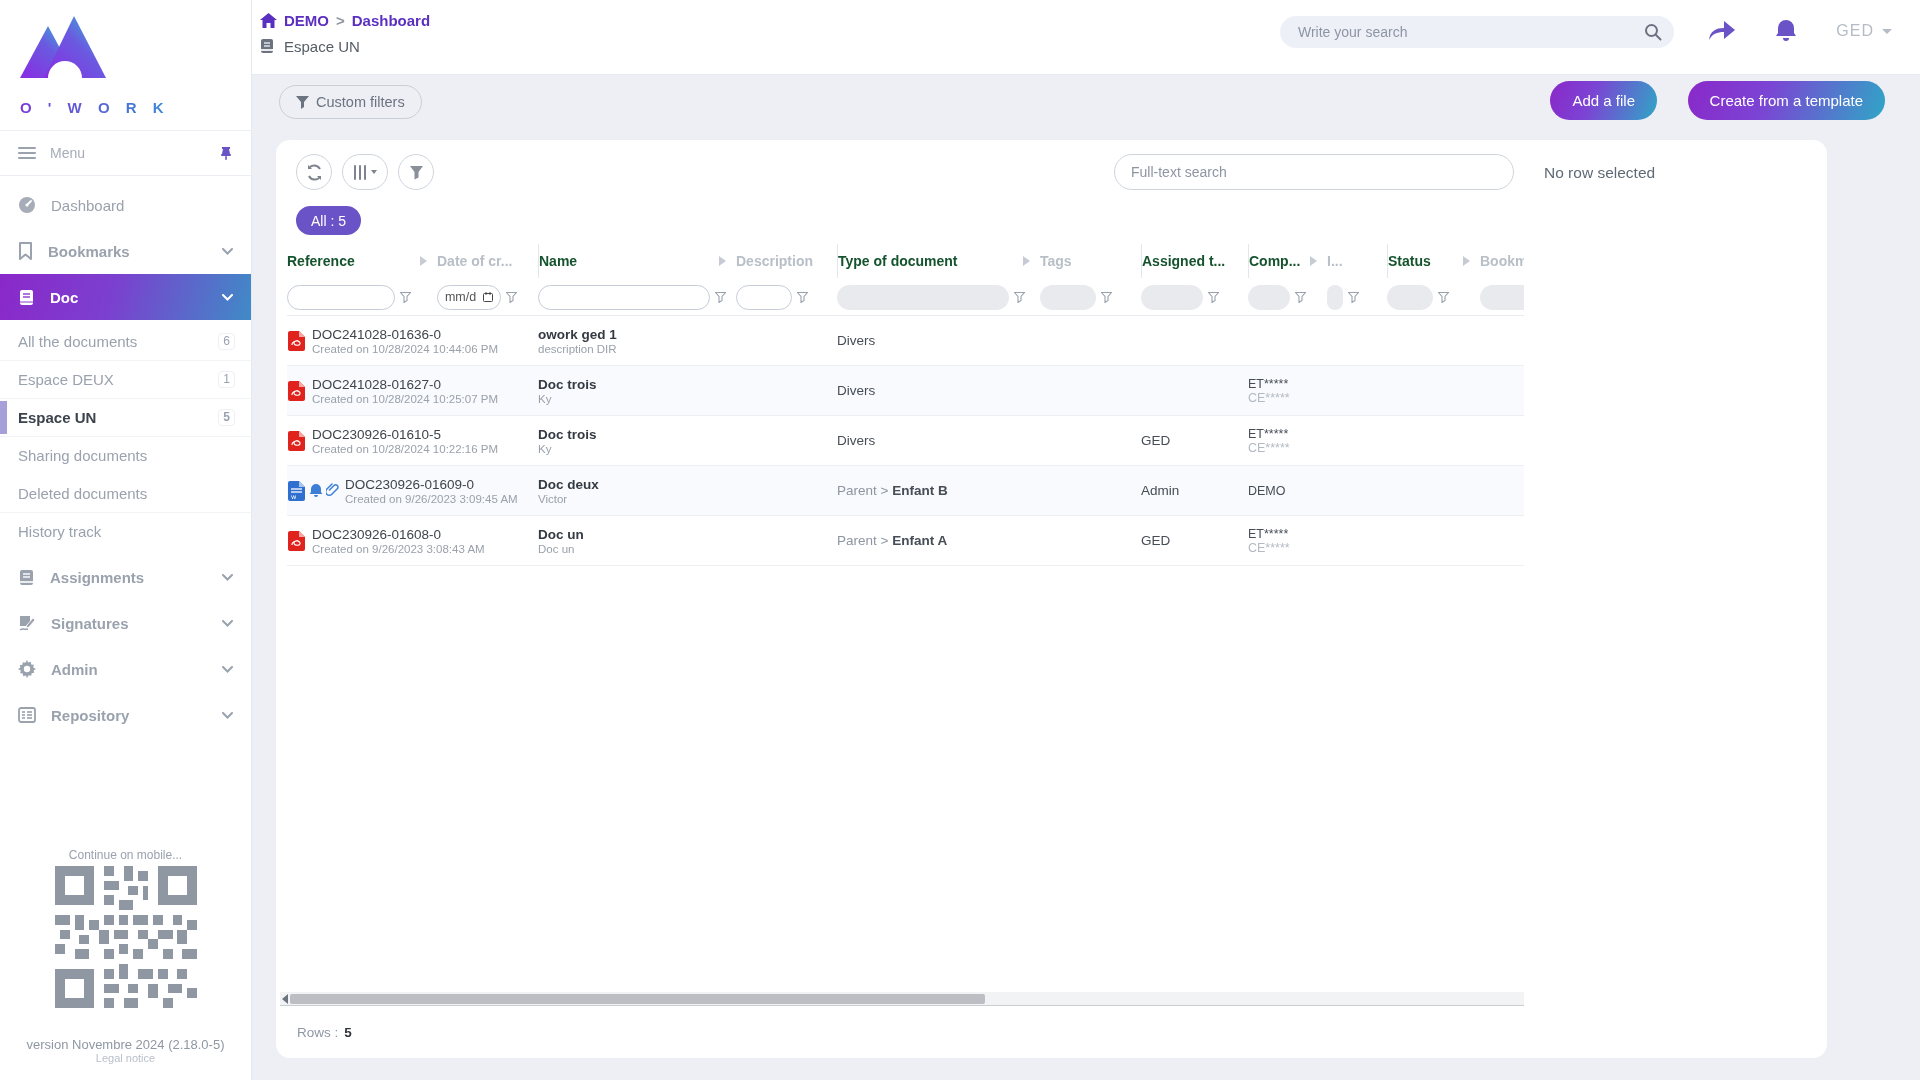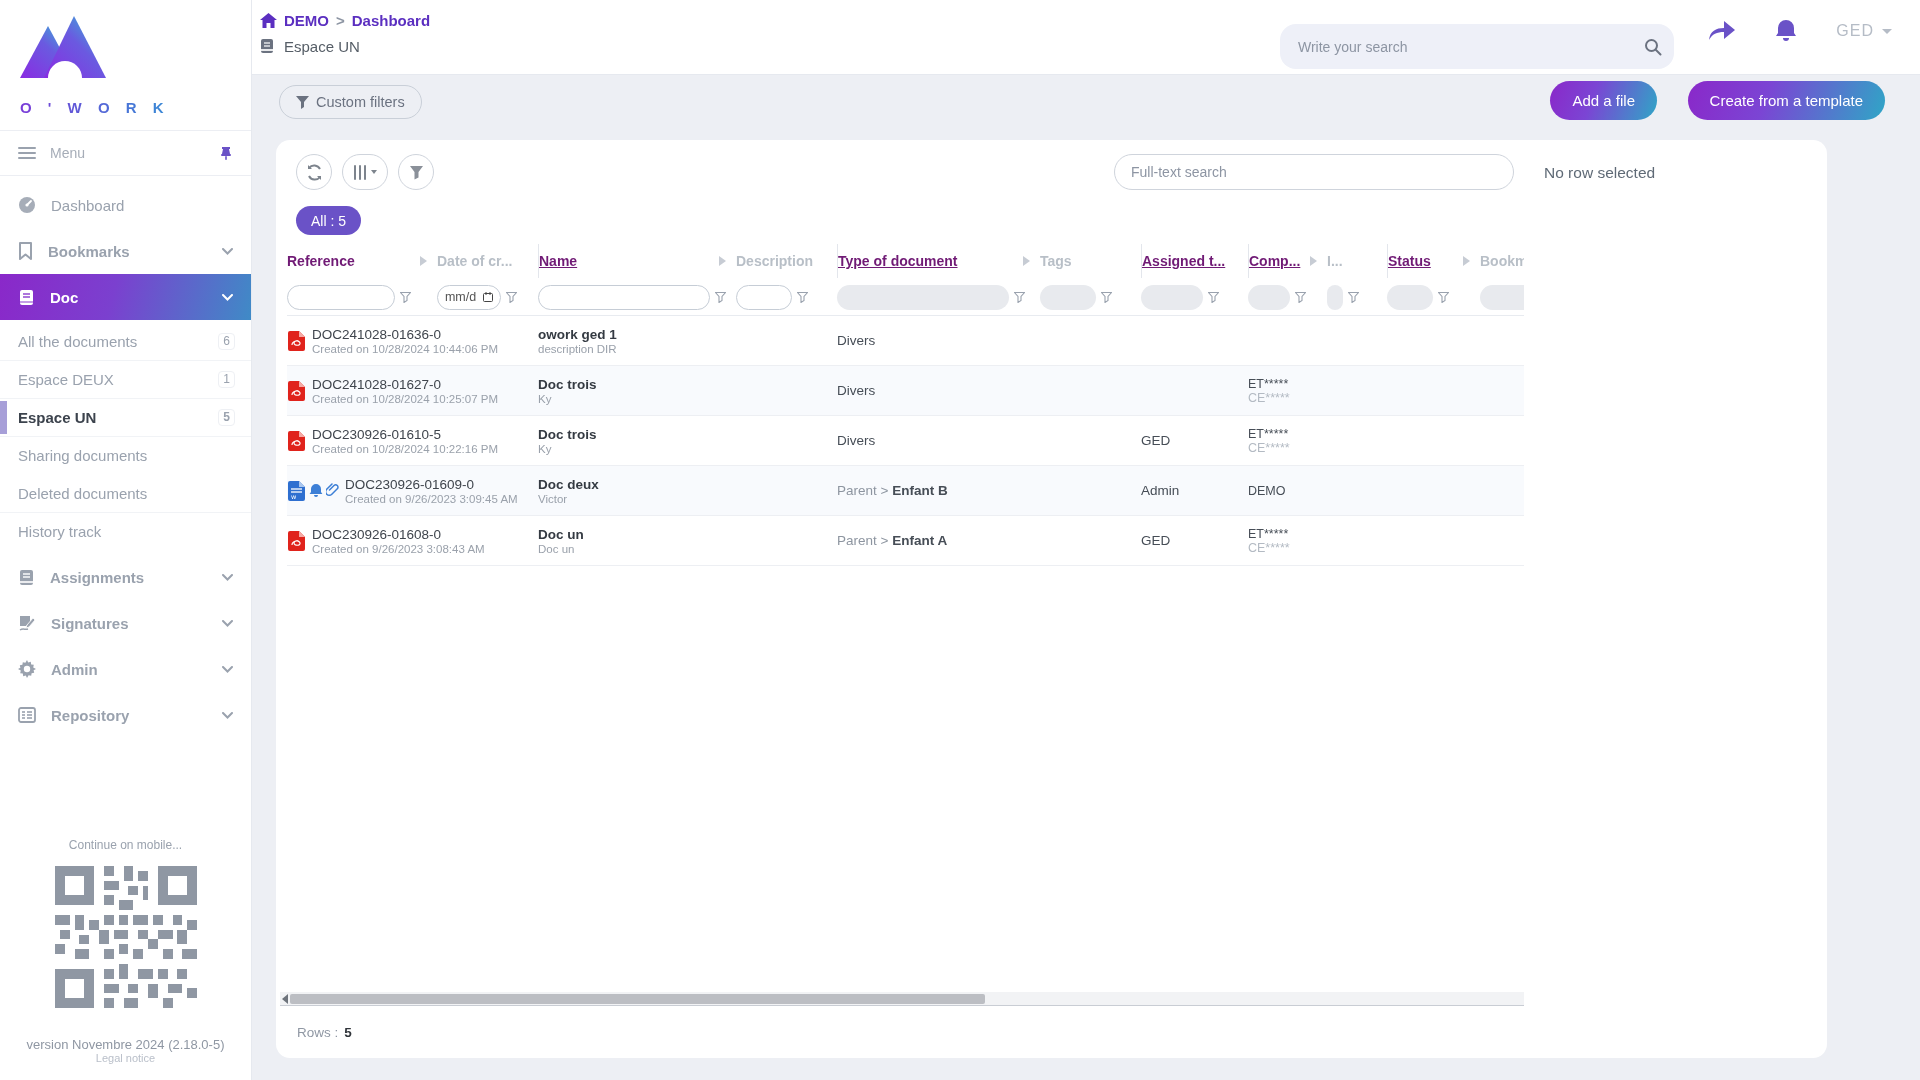--- a/index.html
+++ b/index.html
@@ -20,32 +20,32 @@
   .nav-item.dim { font-weight:400; }
   .nav-item.active { background:linear-gradient(105deg,#8a28c9 0%,#7b40cf 45%,#2f9fc4 115%); color:#fff; border-radius:0; }
   .subnav { padding:2px 0 4px 0; }
   .subnav-item { position:relative; height:38px; display:flex; align-items:center; padding:0 16px 0 18px; color:#9aa2ae; font-size:15px; border-top:1px solid #f1f3f6; cursor:pointer; }
   .subnav-item:first-child { border-top:none; }
   .subnav-item .lbl { flex:1; }
   .subnav-item .badge { font-size:12px; color:#9aa2ae; border:1px solid #eef0f4; border-radius:4px; padding:0 4px; line-height:15px; }
   .subnav-item.current { color:#3c434d; font-weight:700; }
   .subnav-item.current::before { content:""; position:absolute; left:0; top:2px; bottom:2px; width:7px; background:#a79fd8; }
   .sidebar-footer { margin-top:auto; text-align:center; padding-bottom:16px; }
-  .mobile-hint { font-size:12px; color:#9aa2ae; margin-bottom:14px; }
+  .mobile-hint { font-size:12px; color:#9aa2ae; margin-bottom:4px; }
   .qr { display:inline-block; }
   .version { font-size:13px; color:#8f97a3; margin-top:26px; }
   .legal { font-size:11px; color:#b9bfc9; cursor:pointer; }
 
   
   .topbar { position:absolute; left:252px; top:0; width:1668px; height:75px; background:#fff; border-bottom:1px solid #e6e9ef; }
   .breadcrumb { position:absolute; left:8px; top:12px; display:flex; align-items:center; gap:7px; font-size:15px; }
   .crumb { color:#5b2fc0; font-weight:700; cursor:pointer; }
   .crumb-sep { color:#8d95a3; font-weight:700; }
   .workspace-line { position:absolute; left:8px; top:38px; display:flex; align-items:center; gap:10px; color:#555d66; font-size:15px; }
-  .search-pill { position:absolute; left:1028px; top:24px; width:394px; height:45px; background:#eef0f8; border-radius:16px; display:flex; align-items:center; padding:0 12px 0 18px; }
+  .search-pill { position:absolute; left:1028px; top:16px; width:394px; height:32px; background:#eef0f8; border-radius:16px; display:flex; align-items:center; padding:0 12px 0 18px; }
   .search-pill input { flex:1; border:none; background:transparent; outline:none; font-size:14px; color:#4b5563; font-family:inherit; }
   .search-pill input::placeholder { color:#8d95a3; }
   .top-icons { position:absolute; right:28px; top:18px; display:flex; align-items:center; gap:38px; }
   .user-menu { display:flex; align-items:center; gap:8px; color:#b5bcc6; font-size:16px; letter-spacing:1px; cursor:pointer; }
   .caret-down { width:0; height:0; border-left:5px solid transparent; border-right:5px solid transparent; border-top:5px solid #b5bcc6; }
 
   
   .actionbar { position:absolute; left:252px; top:75px; width:1668px; height:60px; }
   .custom-filters { position:absolute; left:27px; top:10px; height:34px; border:1px solid #c9cfd8; border-radius:17px; display:flex; align-items:center; gap:7px; padding:0 16px; color:#6b7280; font-size:14.5px; cursor:pointer; background:transparent; }
   .grad-btn { position:absolute; top:6px; height:39px; border:none; border-radius:20px; color:#fff; font-size:15px; font-family:inherit; padding:0 22px; cursor:pointer; background:linear-gradient(110deg,#8a28c9 0%,#7b45d4 40%,#2fa6c6 100%); }
@@ -62,24 +62,24 @@
   .fulltext { position:absolute; left:838px; top:14px; width:400px; height:36px; border:1px solid #cfd4dc; border-radius:18px; display:flex; align-items:center; padding:0 16px; }
   .fulltext input { flex:1; border:none; outline:none; font-size:14px; color:#4b5563; font-family:inherit; background:transparent; }
   .fulltext input::placeholder { color:#8d95a3; }
   .btn-gear { left:1250px; width:46px; }
 
   .counter-pill { position:absolute; left:20px; top:66px; height:29px; background:#6a52c7; color:#fff; border-radius:15px; display:inline-flex; align-items:center; padding:0 15px; font-size:14px; cursor:pointer; }
 
   .tablewrap { position:absolute; left:11px; top:104px; width:1294px; height:760px; overflow:hidden; }
   .grid-row { display:grid; grid-template-columns:150px 101px 198px 101px 203px 101px 107px 79px 60px 93px 100px 40px; width:1340px; }
   .thead { height:34px; align-items:center; }
-  .th { position:relative; font-size:14px; font-weight:700; color:#701a75; height:34px; display:flex; align-items:center; }
+  .th { position:relative; font-size:14px; font-weight:700; color:#14532d; height:34px; display:flex; align-items:center; }
   .th.gray { color:#b8bfc7; }
   .th .sort { position:absolute; right:10px; width:0; height:0; border-top:5px solid transparent; border-bottom:5px solid transparent; border-left:7px solid #c7ccd4; }
-  .th.sep { border-left:1px solid #e3e6ec; padding-left:0;text-decoration:underline; }
+  .th.sep { border-left:1px solid #e3e6ec; padding-left:0; }
   .fhead { height:38px; align-items:center; border-bottom:1px solid #e8ebf0; }
   .fcell { display:flex; align-items:center; gap:5px; height:38px; }
   .pill-input { height:25px; border:1px solid #c6cdd6; border-radius:13px; background:#fff; }
   .pill-dis { height:25px; border-radius:13px; background:#e8eaee; border:none; }
   .datepill { display:flex; align-items:center; justify-content:center; gap:7px; font-size:12.5px; color:#555; padding:0 6px; }
 
   .trow { height:50px; border-bottom:1px solid #edeff3; align-items:center; cursor:pointer; }
   .trow.even { background:#f8fafd; }
   .cell { overflow:hidden; white-space:nowrap; }
   .refcell { display:flex; align-items:center; gap:6px; overflow:visible; }

